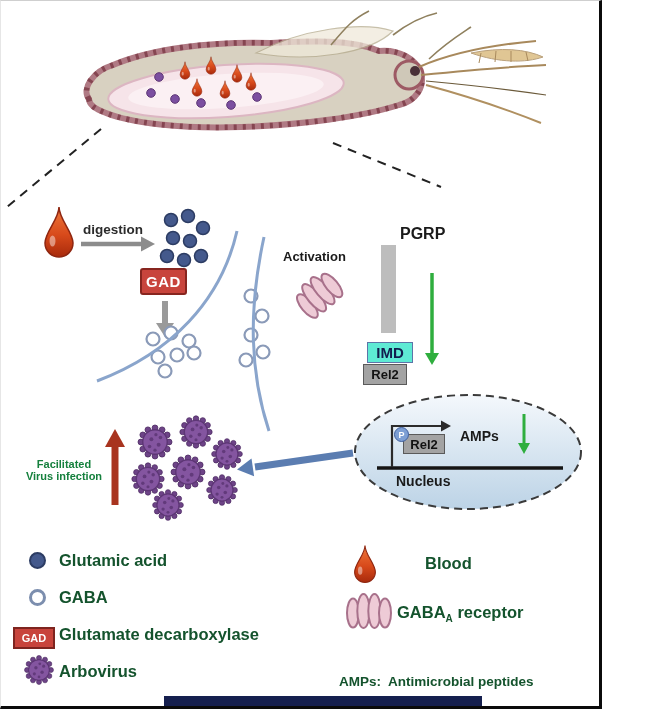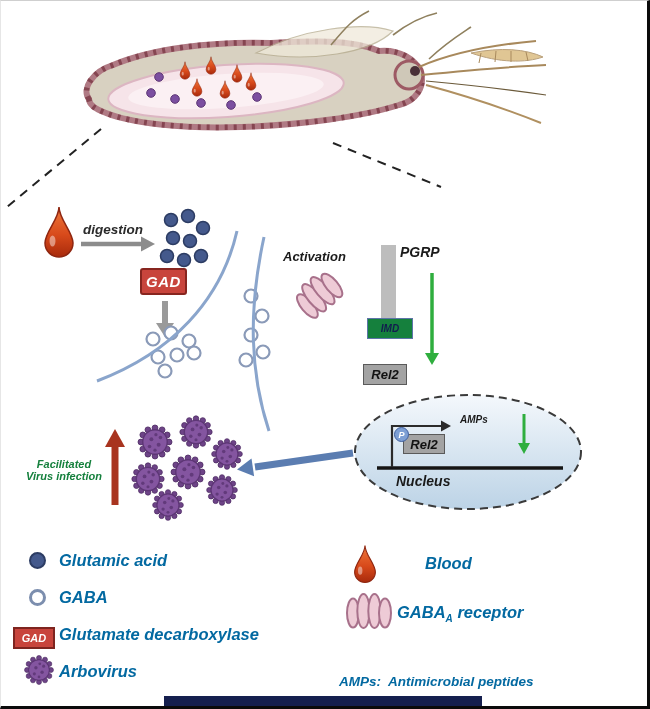--- a/index.html
+++ b/index.html
@@ -1,36 +1,36 @@
 <!DOCTYPE html>
 <html><head>
 <meta charset="utf-8">
 <style>
   html,body{margin:0;padding:0;background:#fff;}
   .stage{
-    position:relative;width:650px;height:709px;background:#ffffff;
+    position:relative;width:602px;height:709px;background:#ffffff;
     box-sizing:border-box;
     border-top:1px solid #cfcfcf;border-left:1px solid #e6e6e6;
     border-right:3px solid #0b0b0b;border-bottom:3px solid #0b0b0b;
-    font-family:"Liberation Sans",sans-serif;overflow:hidden;font-style:italic;
+    font-family:"Liberation Sans",sans-serif;overflow:hidden;
   }
   svg.art{position:absolute;left:0;top:0;}
   .lbl{position:absolute;font-weight:bold;color:#1a1a1a;line-height:1.12;}
   .bx{position:absolute;display:flex;align-items:center;justify-content:center;
       font-weight:bold;box-sizing:border-box;}
   .gadbox{background:#c8443c;border:2px solid #87251f;border-radius:3px;color:#fff;
       font-size:15px;letter-spacing:.5px;}
-  .imdbox{background:#15803d;border:1px solid #5d74a8;color:#121d4e;font-size:10px;}
+  .imdbox{background:#5eead4;border:1px solid #5d74a8;color:#121d4e;font-size:15px;margin-top:24px;}
   .relbox{background:#a3a3a3;border:1px solid #5a5a5a;color:#121212;font-size:13px;}
   .pgrpbar{position:absolute;background:#bdbdbd;}
   .pbadge{position:absolute;width:15px;height:15px;border-radius:50%;
       background:#7d9fd4;border:1px solid #3f5f9e;color:#fff;font-weight:bold;
       font-size:9px;display:flex;align-items:center;justify-content:center;box-sizing:border-box;}
   .facil{text-align:center;}
-  .legend-text{position:absolute;font-weight:bold;color:#0369a1;font-size:16.5px;}
+  .legend-text{position:absolute;font-weight:bold;color:#14532d;font-size:16.5px;}
   .legend-icon{position:absolute;}
   .circ{border-radius:50%;box-sizing:border-box;}
   .gadmini{background:#c8443c;border:2px solid #7e241f;color:#fff;font-size:11px;
       display:flex;align-items:center;justify-content:center;font-weight:bold;}
   .subA{font-size:10px;vertical-align:-4px;font-weight:bold;}
   .ampsnote{white-space:pre;font-size:13.5px;}
   .botbar{position:absolute;background:#151f4e;}
 </style>
 </head>
 <body>
@@ -239,30 +239,30 @@
     </g>
   </svg>
 
   <div class="lbl" style="left:82px;top:221px;font-size:13.5px;color:#2b2b2b;">digestion</div>
 
   <div class="bx gadbox" style="left:139px;top:267px;width:47px;height:27px;">GAD</div>
 
   <div class="lbl" style="left:282px;top:249px;font-size:13px;">Activation</div>
 
   <div class="pgrpbar" style="left:380px;top:244px;width:15px;height:88px;"></div>
-  <div class="lbl" style="left:399px;top:244px;font-size:14px;">PGRP</div>
+  <div class="lbl" style="left:399px;top:224px;font-size:16px;">PGRP</div>
 
   <div class="bx imdbox" style="left:366px;top:317px;width:46px;height:21px;">IMD</div>
 
   <div class="bx relbox" style="left:362px;top:363px;width:44px;height:21px;">Rel2</div>
 
   <div class="bx relbox" style="left:402px;top:433px;width:42px;height:20px;">Rel2</div>
   <div class="pbadge" style="left:393px;top:426px;">P</div>
 
-  <div class="lbl" style="left:459px;top:413px;font-size:10px;">AMPs</div>
+  <div class="lbl" style="left:459px;top:428px;font-size:14px;">AMPs</div>
   <div class="lbl" style="left:395px;top:473px;font-size:14px;">Nucleus</div>
 
   <div class="lbl facil" style="left:12px;top:457px;width:102px;font-size:11px;color:#15803d;">
     <span>Facilitated</span><br>
     <span>Virus infection</span>
   </div>
 
   <div class="legend-icon circ" style="left:28px;top:551px;width:17px;height:17px;background:#44598c;border:2px solid #2c3c63;"></div>
   <div class="legend-text" style="left:58px;top:550px;">Glutamic acid</div>
 

